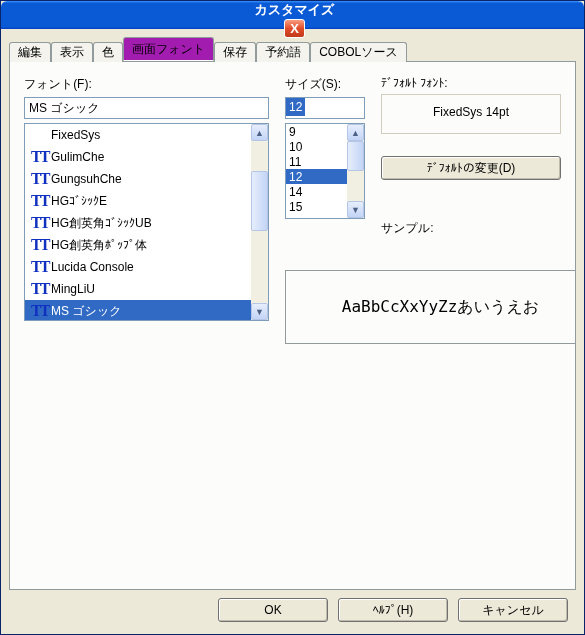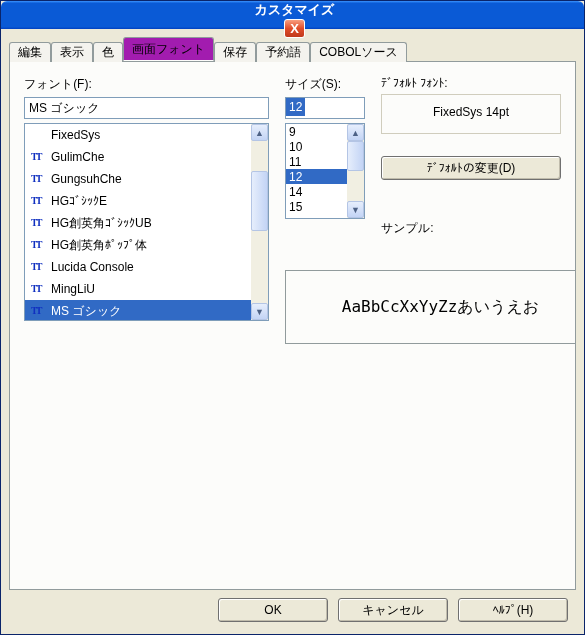--- a/index.html
+++ b/index.html
@@ -132,21 +132,21 @@
   }
   .list-item.selected {
     background: #316ac5;
     color: #fff;
   }
   .size-item { height: 15px; padding: 0 3px; font-size: 12px; }
   .tt-icon {
     width: 14px; height: 12px;
     font-family: Georgia, serif;
     color: #1030c0;
-    font-size: 10px;
+    font-size: 16px;
     font-weight: bold;
     letter-spacing: -2px;
     line-height: 12px;
     text-align: left;
   }
   .tt-icon.blank { visibility: hidden; }
   .scrollbar {
     position: absolute;
     right: 0; top: 0; bottom: 0;
     width: 17px;
@@ -370,18 +370,18 @@
       <div style="position:absolute; left:275px; right:0; top:208px;">
         <div class="sample-box">
           <span>AaBbCcXxYyZzあいうえお</span>
         </div>
       </div>
 
     </div>
 
     <div class="dialog-buttons">
       <button class="btn" style="min-width:110px;"><span>OK</span></button>
+      <button class="btn" style="min-width:110px;"><span>ﾍﾙﾌﾟ(H)</span></button>
       <button class="btn" style="min-width:110px;"><span>キャンセル</span></button>
-      <button class="btn" style="min-width:110px;"><span>ﾍﾙﾌﾟ(H)</span></button>
     </div>
 
   </div>
 </div>
 
 </body></html>

